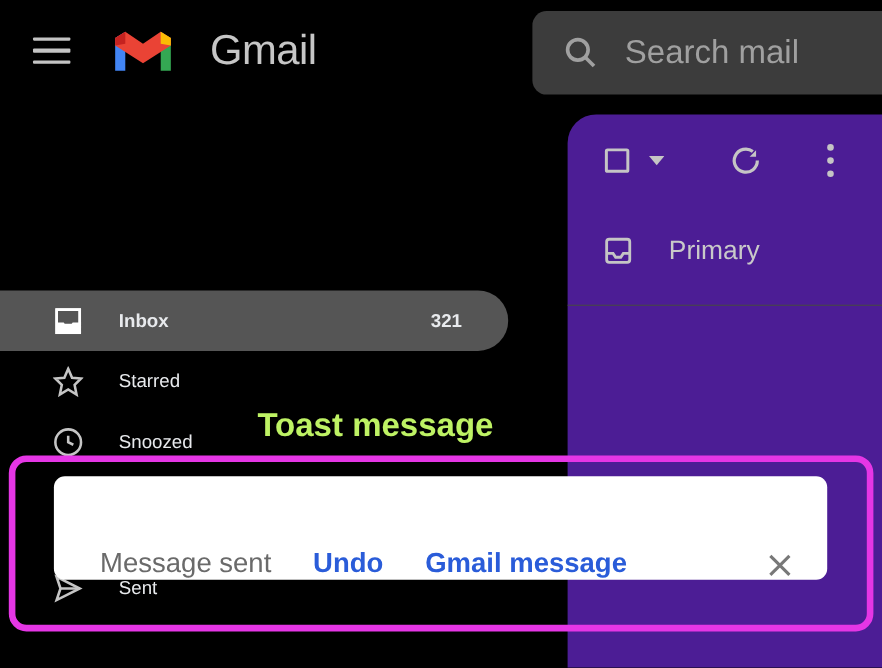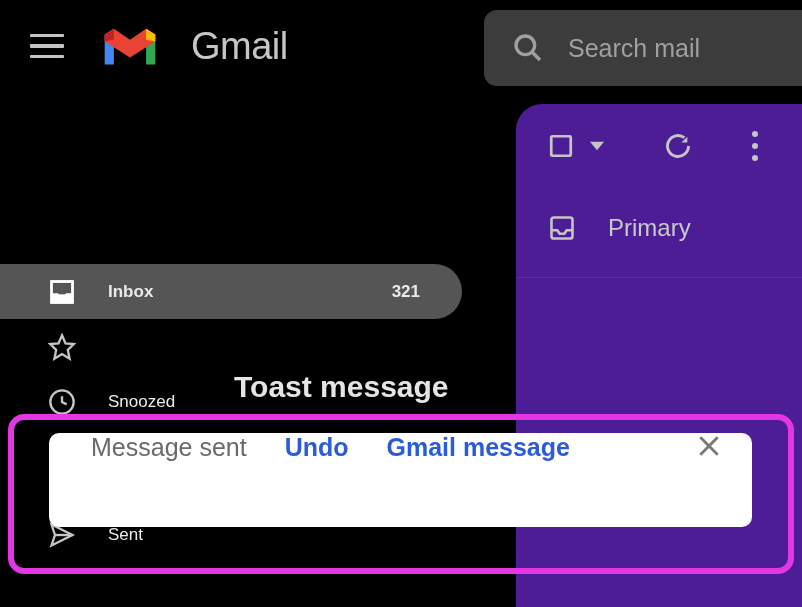--- a/index.html
+++ b/index.html
@@ -60,21 +60,21 @@
       height: 76px;
       background: #3c3c3c;
       border-radius: 13px 0 0 13px;
       display: flex;
       align-items: center;
       padding-left: 28px;
     }
     .search-bar svg { width: 32px; height: 32px; }
     .search-placeholder {
       margin-left: 24px;
-      font-size: 25px;
+      font-size: 30px;
       color: #a0a0a0;
     }
     .main-pane {
       position: absolute;
       left: 516px;
       top: 104px;
       right: 0;
       bottom: 0;
       background: #4c1d95;
       border-radius: 26px 0 0 0;
@@ -134,21 +134,21 @@
     }
     .nav-item.active .nav-label { font-weight: 700; }
     .nav-count {
       margin-right: 42px;
       font-weight: 700;
     }
     .annotation {
       position: absolute;
       left: 234px;
       top: 370px;
-      color: #e5e5e5;
+      color: #bef264;
       font-size: 30px;
       font-weight: 700;
     }
     .annotation-box {
       position: absolute;
       left: 8px;
       top: 414px;
       width: 786px;
       height: 160px;
       border: 6px solid #e536e5;
@@ -157,21 +157,21 @@
     }
     .toast {
       position: absolute;
       left: 49px;
       top: 433px;
       width: 703px;
       height: 94px;
       background: #fff;
       border-radius: 10px;
       display: flex;
-      align-items: flex-start;
+      align-items: flex-end;
       padding: 0 30px 0 42px;
     }
     .toast-text {
       color: #6a6a6a;
       font-size: 25px;
     }
     .toast-link {
       color: #2a5cd9;
       font-size: 25px;
       font-weight: 600;
@@ -251,20 +251,21 @@
       <rect x="3" y="3" width="18" height="18" fill="none" stroke="#fff" stroke-width="2"></rect>
       <path d="M3 14 L8 14 L10 17 L14 17 L16 14 L21 14 L21 21 L3 21 Z" fill="#fff"></path>
     </svg>
     <span class="nav-label">Inbox</span>
     <span class="nav-count">321</span>
   </div>
   <div class="nav-item">
     <svg viewBox="0 0 24 24" fill="none" stroke="#c5c5c5" stroke-width="2">
       <path d="M12 2 L15 9 L22 9.5 L17 14.5 L18.5 22 L12 18 L5.5 22 L7 14.5 L2 9.5 L9 9 Z"></path>
     </svg>
+    <span class="nav-label">Starred</span>
   </div>
   <div class="nav-item">
     <svg viewBox="0 0 24 24" fill="none" stroke="#c5c5c5" stroke-width="2">
       <circle cx="12" cy="12" r="10"></circle>
       <path d="M12 7 L12 12 L16 14"></path>
     </svg>
     <span class="nav-label">Snoozed</span>
   </div>
   <div class="nav-item" style="margin-top:78px">
     <svg viewBox="0 0 24 24" fill="none" stroke="#c5c5c5" stroke-width="2">

